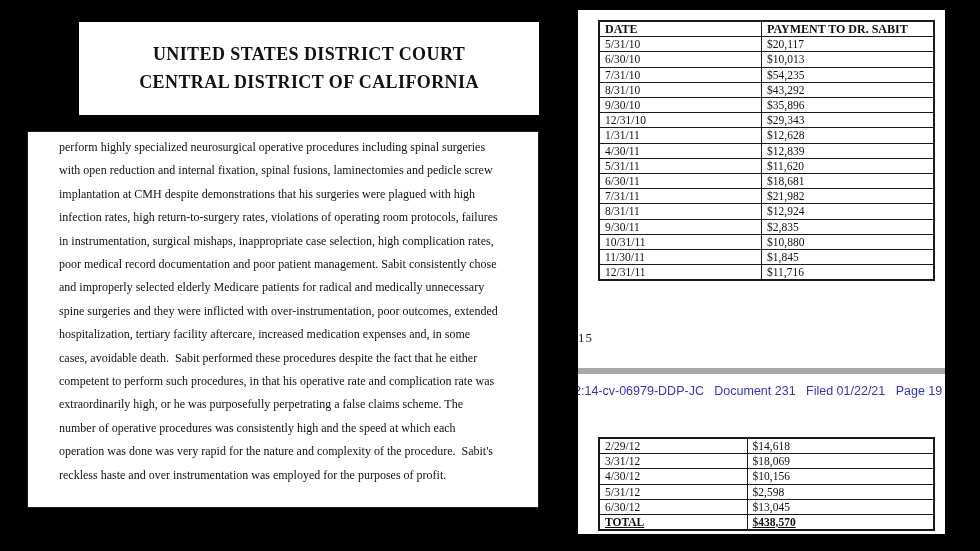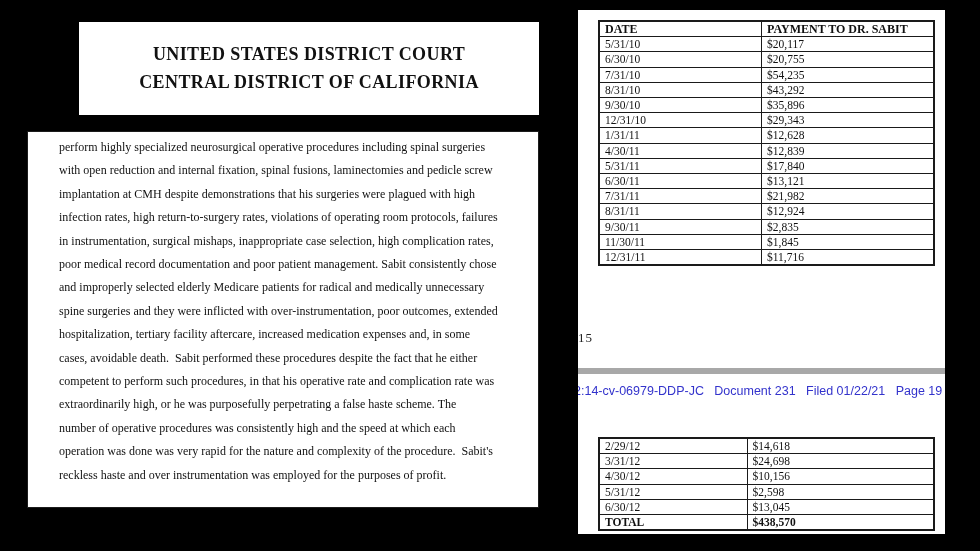--- a/index.html
+++ b/index.html
@@ -53,21 +53,21 @@
   #top-table{top:10px;}
   #bottom-table{top:427px;}
   .pay-table th,.pay-table td{
     border:1px solid #1a1a1a;
     height:14.2px;line-height:14.2px;
     font-size:11.5px;color:var(--ink);
     padding:0 8px 0 5px;text-align:left;overflow:hidden;white-space:nowrap;
   }
   .pay-table th{font-weight:bold;font-size:12px;}
   .pay-table .col-date{width:148px;}
-  .pay-table tr.total-row td{font-weight:bold;}
+  .pay-table tr.total-row td{font-weight:bold;text-decoration:underline;}
   .page-number{
     position:absolute;left:0;top:320px;width:100%;
     text-align:left;font-size:13px;color:#222;
     letter-spacing:1px;
   }
   .page-separator{
     position:absolute;left:0;top:358px;width:100%;height:6px;
     background:var(--sep-gray);
   }
   .case-stamp{
@@ -90,21 +90,21 @@
     <div class="body-line">with open reduction and internal fixation, spinal fusions, laminectomies and pedicle screw</div>
     <div class="body-line">implantation at CMH despite demonstrations that his surgeries were plagued with high</div>
     <div class="body-line">infection rates, high return-to-surgery rates, violations of operating room protocols, failures</div>
     <div class="body-line">in instrumentation, surgical mishaps, inappropriate case selection, high complication rates,</div>
     <div class="body-line">poor medical record documentation and poor patient management. Sabit consistently chose</div>
     <div class="body-line">and improperly selected elderly Medicare patients for radical and medically unnecessary</div>
     <div class="body-line">spine surgeries and they were inflicted with over-instrumentation, poor outcomes, extended</div>
     <div class="body-line">hospitalization, tertiary facility aftercare, increased medication expenses and, in some</div>
     <div class="body-line">cases, avoidable death.  Sabit performed these procedures despite the fact that he either</div>
     <div class="body-line">competent to perform such procedures, in that his operative rate and complication rate was</div>
-    <div class="body-line">extraordinarily high, or he was purposefully perpetrating a false haste scheme. The</div>
+    <div class="body-line">extraordinarily high, or he was purposefully perpetrating a false claims scheme. The</div>
     <div class="body-line">number of operative procedures was consistently high and the speed at which each</div>
     <div class="body-line">operation was done was very rapid for the nature and complexity of the procedure.  Sabit's</div>
     <div class="body-line">reckless haste and over instrumentation was employed for the purposes of profit.</div>
   </div>
 
 <div class="right-page">
 
   <table class="pay-table" id="top-table">
     <thead>
       <tr>
@@ -112,21 +112,21 @@
         <th>PAYMENT TO DR. SABIT</th>
       </tr>
     </thead>
     <tbody>
         <tr>
           <td class="col-date">5/31/10</td>
           <td>$20,117</td>
         </tr>
         <tr>
           <td class="col-date">6/30/10</td>
-          <td>$20,755</td>
+          <td>$10,013</td>
         </tr>
         <tr>
           <td class="col-date">7/31/10</td>
           <td>$54,235</td>
         </tr>
         <tr>
           <td class="col-date">8/31/10</td>
           <td>$43,292</td>
         </tr>
         <tr>
@@ -140,37 +140,41 @@
         <tr>
           <td class="col-date">1/31/11</td>
           <td>$12,628</td>
         </tr>
         <tr>
           <td class="col-date">4/30/11</td>
           <td>$12,839</td>
         </tr>
         <tr>
           <td class="col-date">5/31/11</td>
-          <td>$17,840</td>
+          <td>$11,620</td>
         </tr>
         <tr>
           <td class="col-date">6/30/11</td>
-          <td>$13,121</td>
+          <td>$18,681</td>
         </tr>
         <tr>
           <td class="col-date">7/31/11</td>
           <td>$21,982</td>
         </tr>
         <tr>
           <td class="col-date">8/31/11</td>
           <td>$12,924</td>
         </tr>
         <tr>
           <td class="col-date">9/30/11</td>
           <td>$2,835</td>
+        </tr>
+        <tr>
+          <td class="col-date">10/31/11</td>
+          <td>$10,880</td>
         </tr>
         <tr>
           <td class="col-date">11/30/11</td>
           <td>$1,845</td>
         </tr>
         <tr>
           <td class="col-date">12/31/11</td>
           <td>$11,716</td>
         </tr>
       </tbody>
@@ -187,21 +191,21 @@
         <col class="col-date">
         <col>
       </colgroup>
     <tbody>
         <tr>
           <td class="col-date">2/29/12</td>
           <td>$14,618</td>
         </tr>
         <tr>
           <td class="col-date">3/31/12</td>
-          <td>$24,698</td>
+          <td>$18,069</td>
         </tr>
         <tr>
           <td class="col-date">4/30/12</td>
           <td>$10,156</td>
         </tr>
         <tr>
           <td class="col-date">5/31/12</td>
           <td>$2,598</td>
         </tr>
         <tr>

